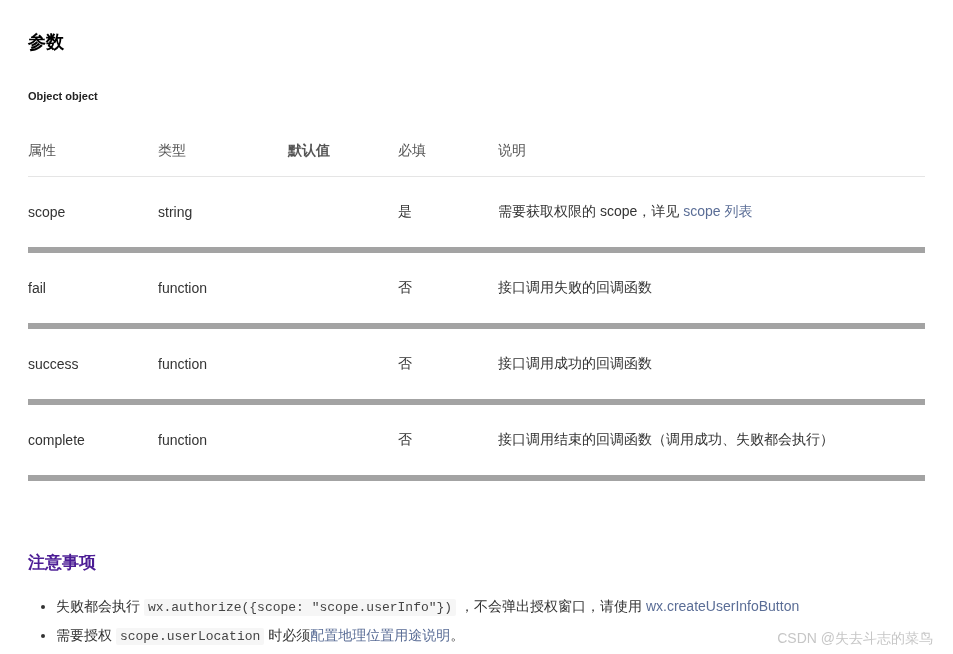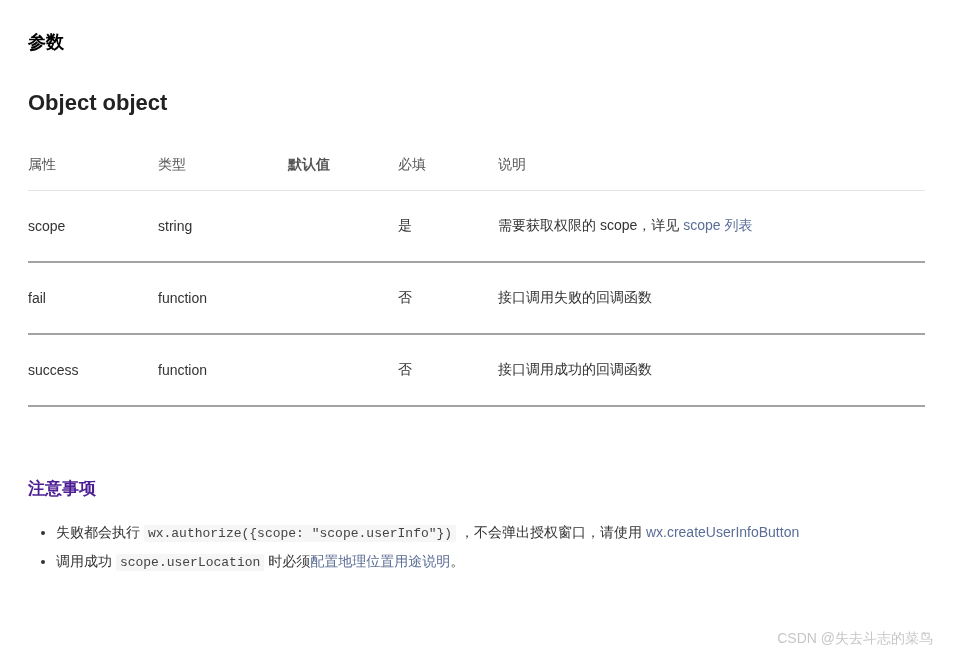--- a/index.html
+++ b/index.html
@@ -15,41 +15,41 @@
       width: 953px;
       font-size: 14px;
     }
     h2 {
       font-size: 18px;
       font-weight: bold;
       color: #000000;
       margin-bottom: 36px;
     }
     h3 {
-      font-size: 22px;
+      font-size: 11px;
       font-weight: bold;
       color: #222;
       margin-bottom: 26px;
     }
     table {
       width: 100%;
       border-collapse: collapse;
       margin-bottom: 70px;
     }
     thead th {
       text-align: left;
       font-weight: normal;
       color: #555;
       padding: 14px 0 16px 0;
       border-bottom: 1px solid #e5e5e5;
       font-size: 14px;
     }
     tbody td {
       padding: 26px 0;
-      border-bottom: 2px solid #a3a3a3;
+      border-bottom: 6px solid #a3a3a3;
       color: #333;
       font-size: 14px;
       vertical-align: middle;
     }
     .col-attr { width: 130px; }
     .col-type { width: 130px; }
     .col-default { width: 110px; font-weight: bold; }
     .col-required { width: 100px; }
     .col-desc { }
     .link {
@@ -122,27 +122,34 @@
       <td>否</td>
       <td>接口调用失败的回调函数</td>
     </tr>
     <tr>
       <td>success</td>
       <td>function</td>
       <td></td>
       <td>否</td>
       <td>接口调用成功的回调函数</td>
     </tr>
+    <tr>
+      <td>complete</td>
+      <td>function</td>
+      <td></td>
+      <td>否</td>
+      <td>接口调用结束的回调函数（调用成功、失败都会执行）</td>
+    </tr>
   </tbody>
 </table>
 
 <h3 class="notes-heading">注意事项</h3>
 
 <ul>
   <li>
     <span>失败都会执行 </span><code>wx.authorize({scope: "scope.userInfo"})</code><span> ，不会弹出授权窗口，请使用 </span><span class="link">wx.createUserInfoButton</span>
   </li>
   <li>
-    <span>调用成功 </span><code>scope.userLocation</code><span> 时必须</span><span class="link">配置地理位置用途说明</span><span>。</span>
+    <span>需要授权 </span><code>scope.userLocation</code><span> 时必须</span><span class="link">配置地理位置用途说明</span><span>。</span>
   </li>
 </ul>
 
 <div class="watermark">CSDN @失去斗志的菜鸟</div>
 
 </body></html>

